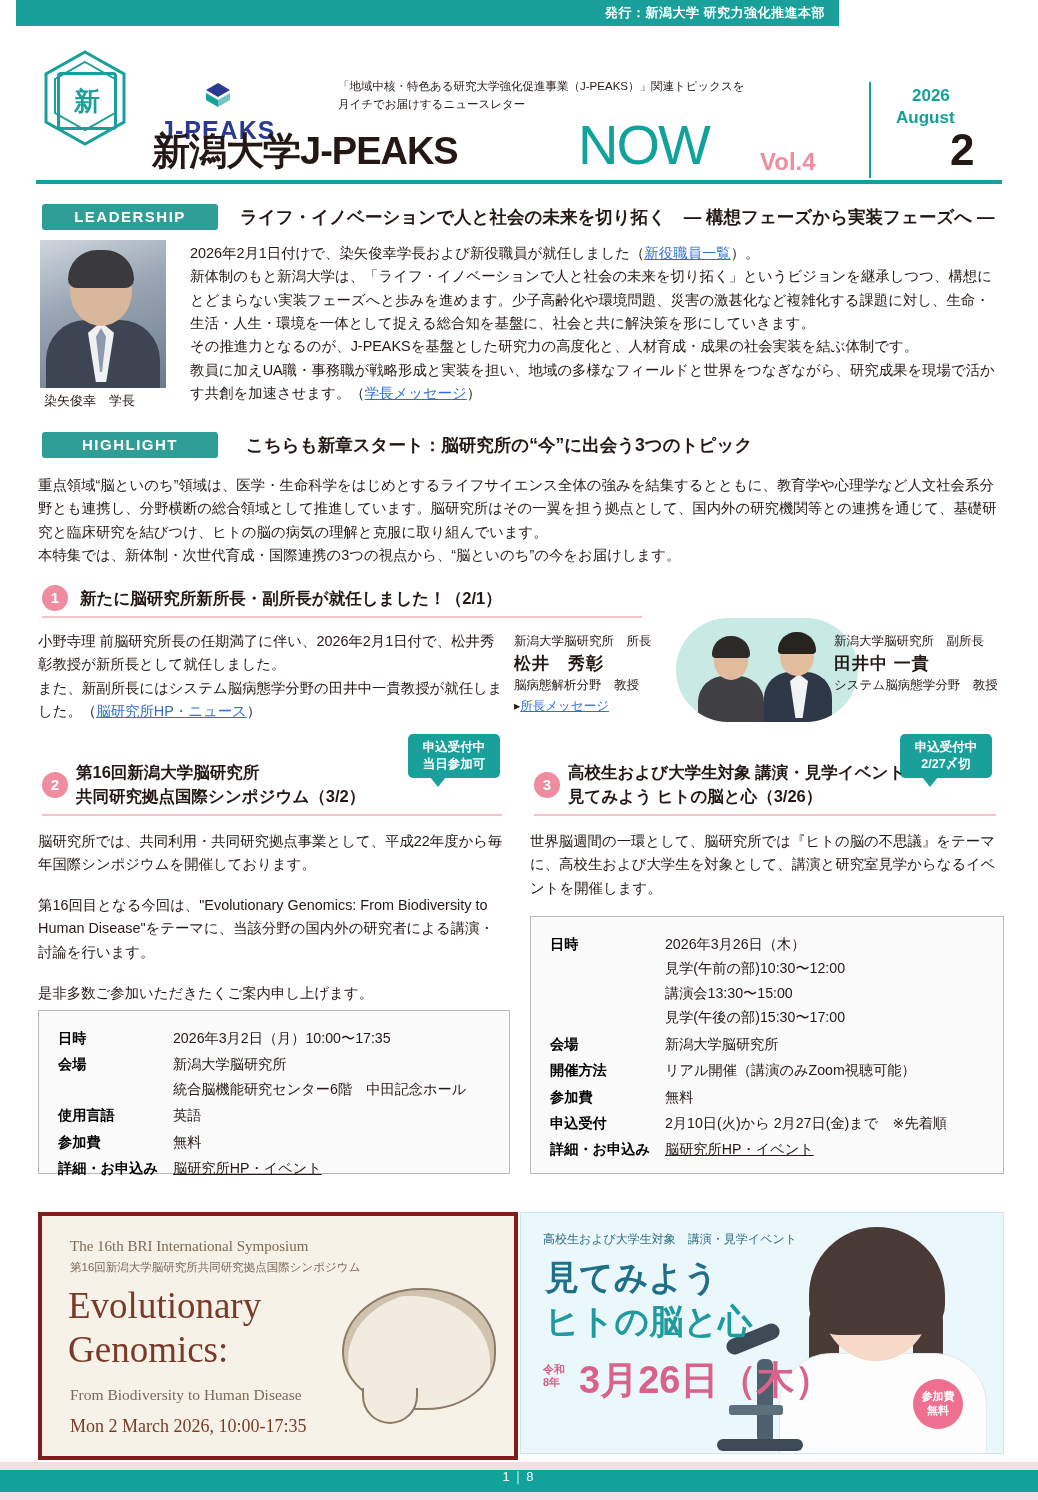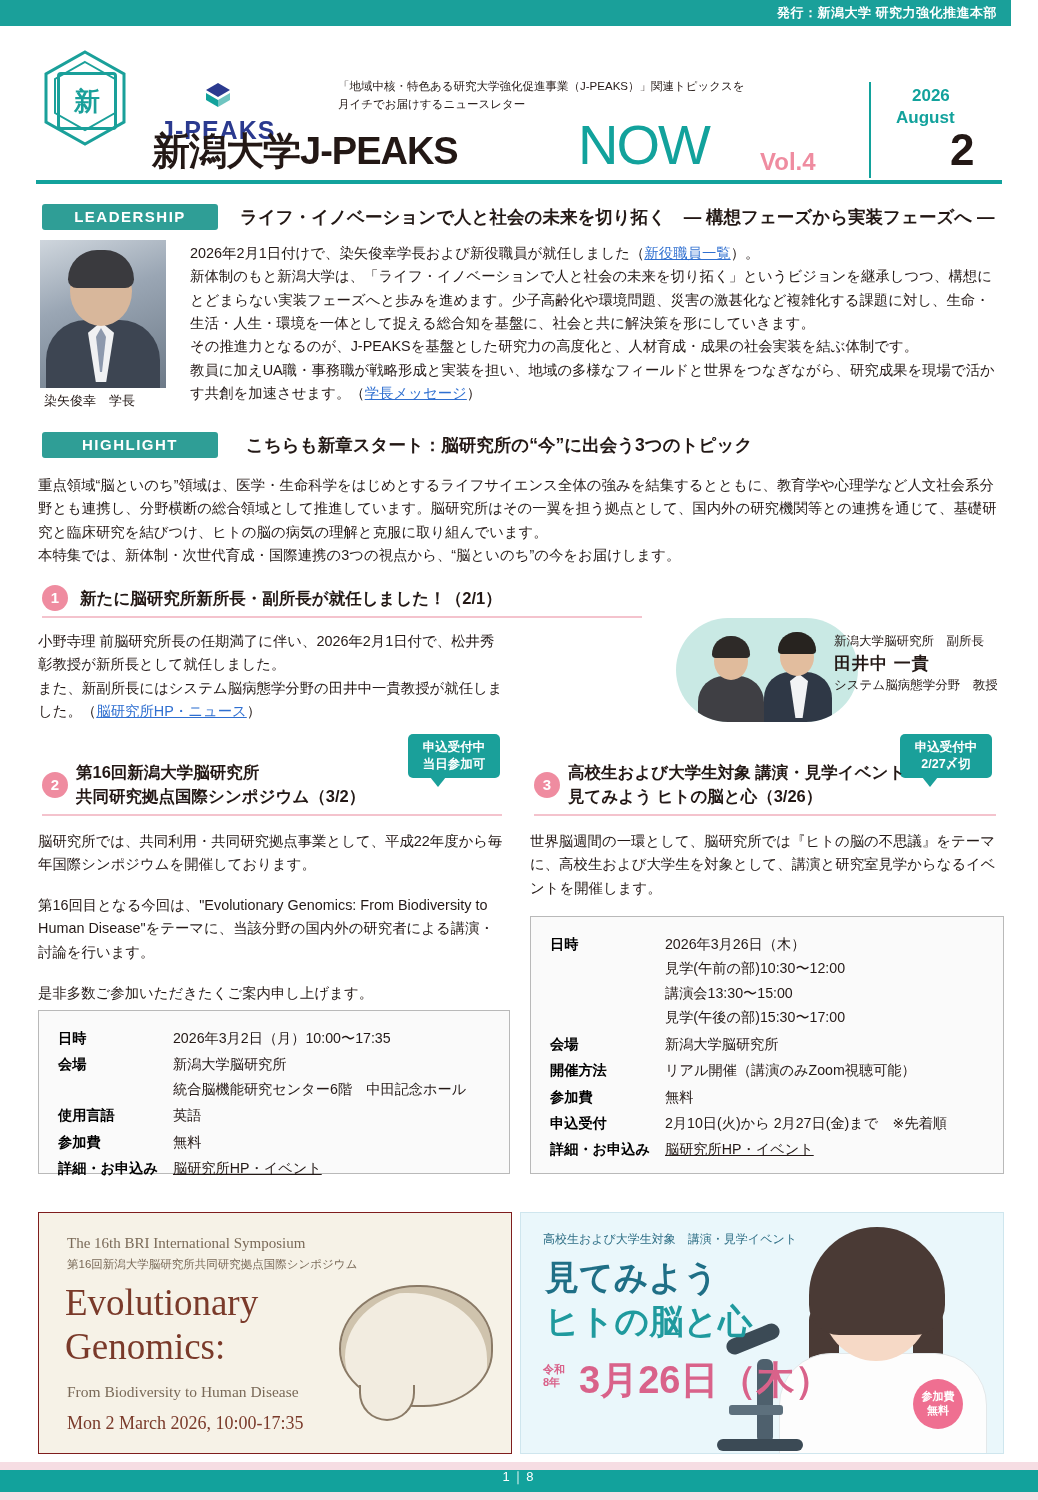--- a/index.html
+++ b/index.html
@@ -8,21 +8,21 @@
     background:#ffffff;
     font-family:"Liberation Sans","DejaVu Sans",sans-serif;
     color:#231815;
     position:relative;
     overflow:hidden;
   }
   .page{position:relative;width:1038px;height:1500px;}
 
   
   .pub-bar{
-    position:absolute;top:0;left:0;width:1011px;height:26px;
+    position:absolute;top:0;left:16px;width:823px;height:26px;
     background:#1aa09a;
   }
   .pub-bar .pub-text{
     position:absolute;right:14px;top:4px;
     color:#ffffff;font-size:13px;font-weight:bold;letter-spacing:.5px;
   }
 
   
   .header{position:absolute;top:26px;left:0;width:1038px;height:150px;}
   .hex{
@@ -178,21 +178,21 @@
   .infobox{
     position:absolute;border:1px solid #b9b9b9;background:#fafafa;
   }
   .infotbl{font-size:14.2px;line-height:1.72;}
   .infotbl .lbl{color:#000000;font-weight:bold;white-space:nowrap;vertical-align:top;padding-right:14px;}
   .infotbl .val{color:#231815;vertical-align:top;}
 
   
   .flyer1{
     position:absolute;left:38px;top:1212px;width:472px;height:240px;
-    background:#f6f2e7;border:1px solid #7f1d1d;overflow:hidden;
+    background:#f6f2e7;border:4px solid #7f1d1d;overflow:hidden;
   }
   .flyer1 .f1a{position:absolute;left:28px;top:22px;font-size:15px;color:#7a6a58;font-family:"Liberation Serif",serif;}
   .flyer1 .f1b{position:absolute;left:28px;top:44px;font-size:11.5px;color:#7a6a58;}
   .flyer1 .f1c{position:absolute;left:26px;top:68px;font-size:37px;color:#7a3a2a;font-family:"Liberation Serif",serif;}
   .flyer1 .f1d{position:absolute;left:26px;top:112px;font-size:37px;color:#7a3a2a;font-family:"Liberation Serif",serif;}
   .flyer1 .f1e{position:absolute;left:28px;top:170px;font-size:15.5px;color:#7a6a58;font-family:"Liberation Serif",serif;}
   .flyer1 .f1f{position:absolute;left:28px;top:200px;font-size:18px;color:#7a3a2a;font-family:"Liberation Serif",serif;}
   .brain{
     position:absolute;left:300px;top:72px;width:150px;height:118px;
     border-radius:62% 58% 55% 60%/64% 60% 56% 58%;
@@ -316,20 +316,26 @@
   <div class="dir-photo">
     <div class="p1body"></div>
       <div class="p1head"></div>
       <div class="p1hair"></div>
     <div class="p2body"></div>
       <div class="p2shirt"></div>
       <div class="p2head"></div>
       <div class="p2hair"></div>
   </div>
 
+  <div class="dir-block" style="left:514px;top:632px;width:160px;">
+    <div>新潟大学脳研究所　所長</div>
+    <div class="nm">松井　秀彰</div>
+    <div>脳病態解析分野　教授</div>
+    <div style="margin-top:2px;">▸<span class="arrow-link">所長メッセージ</span></div>
+  </div>
 
   <div class="dir-block" style="left:834px;top:632px;width:180px;">
     <div>新潟大学脳研究所　副所長</div>
     <div class="nm">田井中 一貴</div>
     <div>システム脳病態学分野　教授</div>
   </div>
 
   <div class="badge" style="left:408px;top:734px;width:76px;white-space:pre-line;">申込受付中
 当日参加可</div>
   <div class="num" style="left:42px;top:772px;">2</div>

